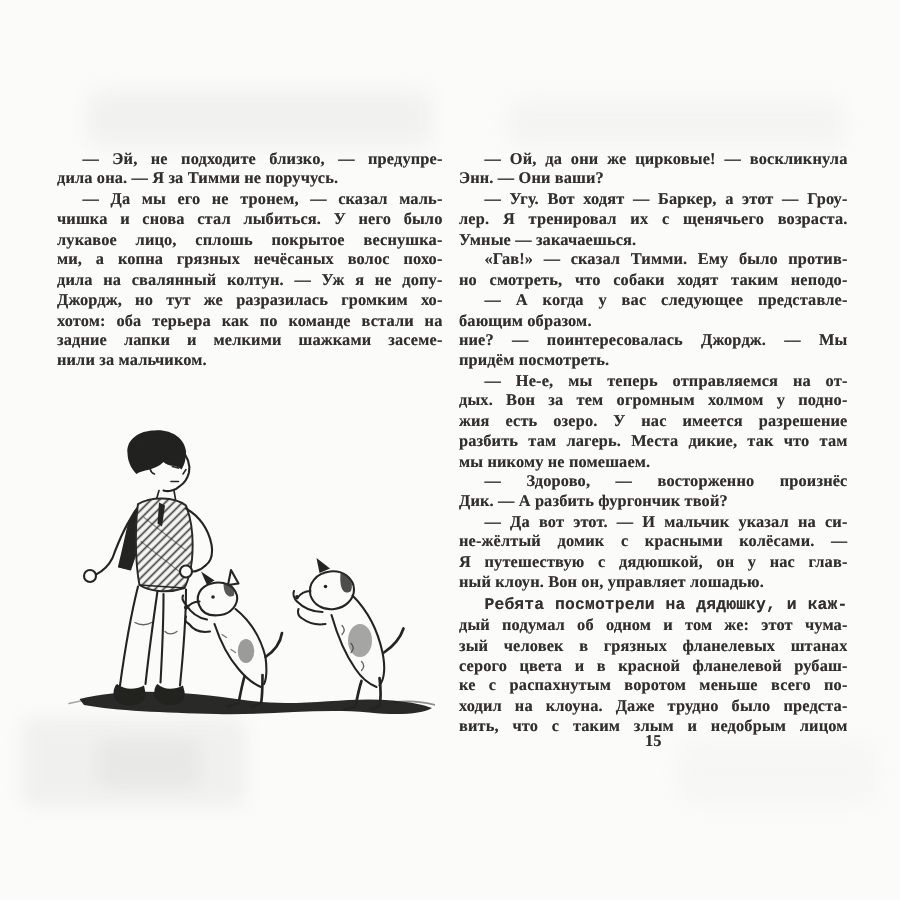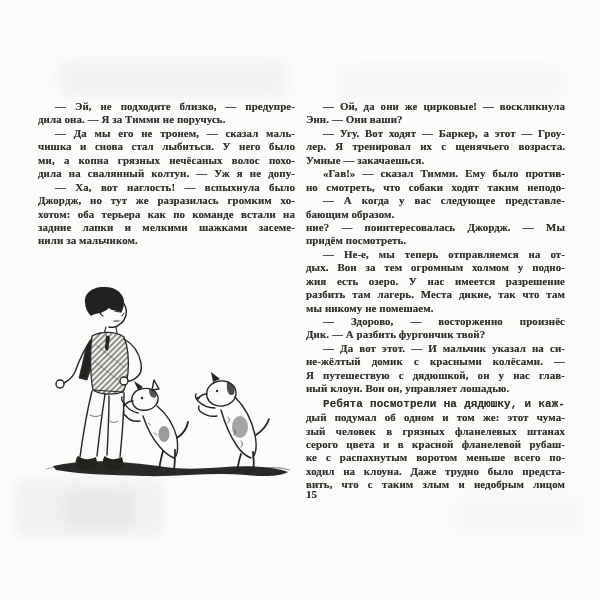--- a/index.html
+++ b/index.html
@@ -24,44 +24,44 @@
     font-size:10.9px;line-height:13.45px;height:13.45px;overflow:hidden;
     font-weight:700;color:#32302c;letter-spacing:.1px;
     text-align:justify;text-align-last:justify;
     text-shadow:0 0 .4px rgba(50,48,44,.55);
   }
   .line.end{text-align-last:left;}
   .line.indent{padding-left:17px;}
   .line.gap{margin-top:2px;font-family:Liberation Mono, monospace;}
   .pageno{
     position:absolute;left:306px;top:488px;width:259px;
-    font-size:11px;font-weight:700;color:#32302c;
+    text-align:center;font-size:11px;font-weight:700;color:#32302c;
     text-shadow:0 0 .4px rgba(50,48,44,.5);
   }
   .illus{position:absolute;left:40px;top:285px;width:250px;height:200px;}
 </style>
 </head>
 <body>
 
 <div class="spread">
 
   <div class="artifact a1"></div>
   <div class="artifact a2"></div>
   <div class="artifact a3"></div>
   <div class="artifact a3b"></div>
   <div class="artifact a4"></div>
 
   <div class="col col-left">
       <div class="line indent">— Эй, не подходите близко, — предупре-</div>
       <div class="line end">дила она. — Я за Тимми не поручусь.</div>
       <div class="line indent">— Да мы его не тронем, — сказал маль-</div>
       <div class="line">чишка и снова стал лыбиться. У него было</div>
+      <div class="line">лукавое лицо, сплошь покрытое веснушка-</div>
       <div class="line">ми, а копна грязных нечёсаных волос похо-</div>
       <div class="line">дила на свалянный колтун. — Уж я не допу-</div>
-      <div class="line indent">— Ха, вот наглость! — вспыхнула было</div>
       <div class="line">Джордж, но тут же разразилась громким хо-</div>
       <div class="line">хотом: оба терьера как по команде встали на</div>
       <div class="line">задние лапки и мелкими шажками засеме-</div>
       <div class="line end">нили за мальчиком.</div>
     </div>
 
   <svg class="illus" viewBox="0 0 250 200">
     <defs>
       <pattern id="hatch" width="4" height="4" patternUnits="userSpaceOnUse" patternTransform="rotate(45)">
         <rect width="4" height="4" fill="#f5f5f2"></rect>

